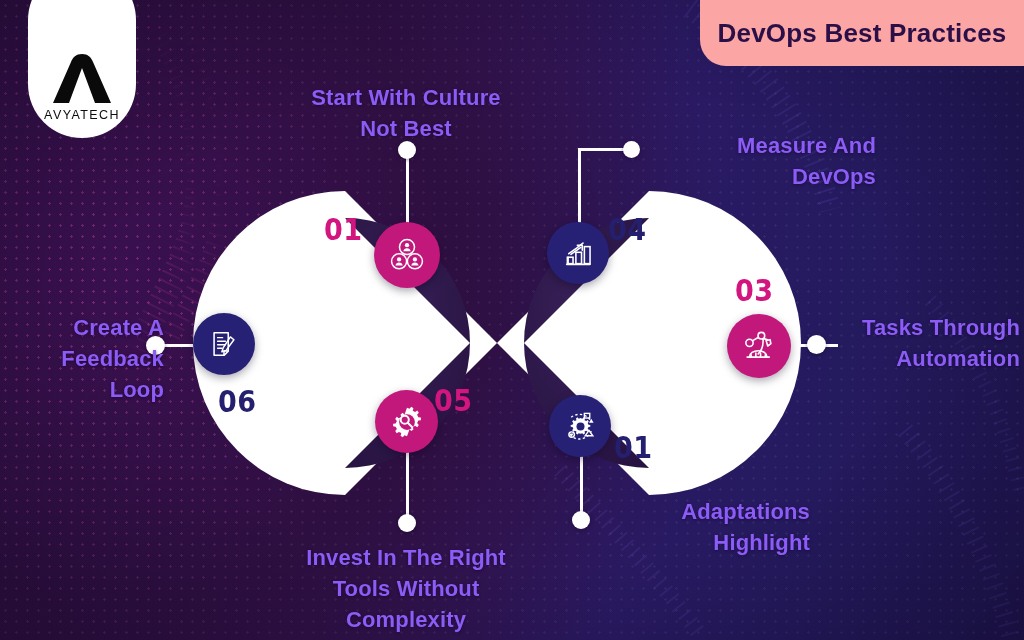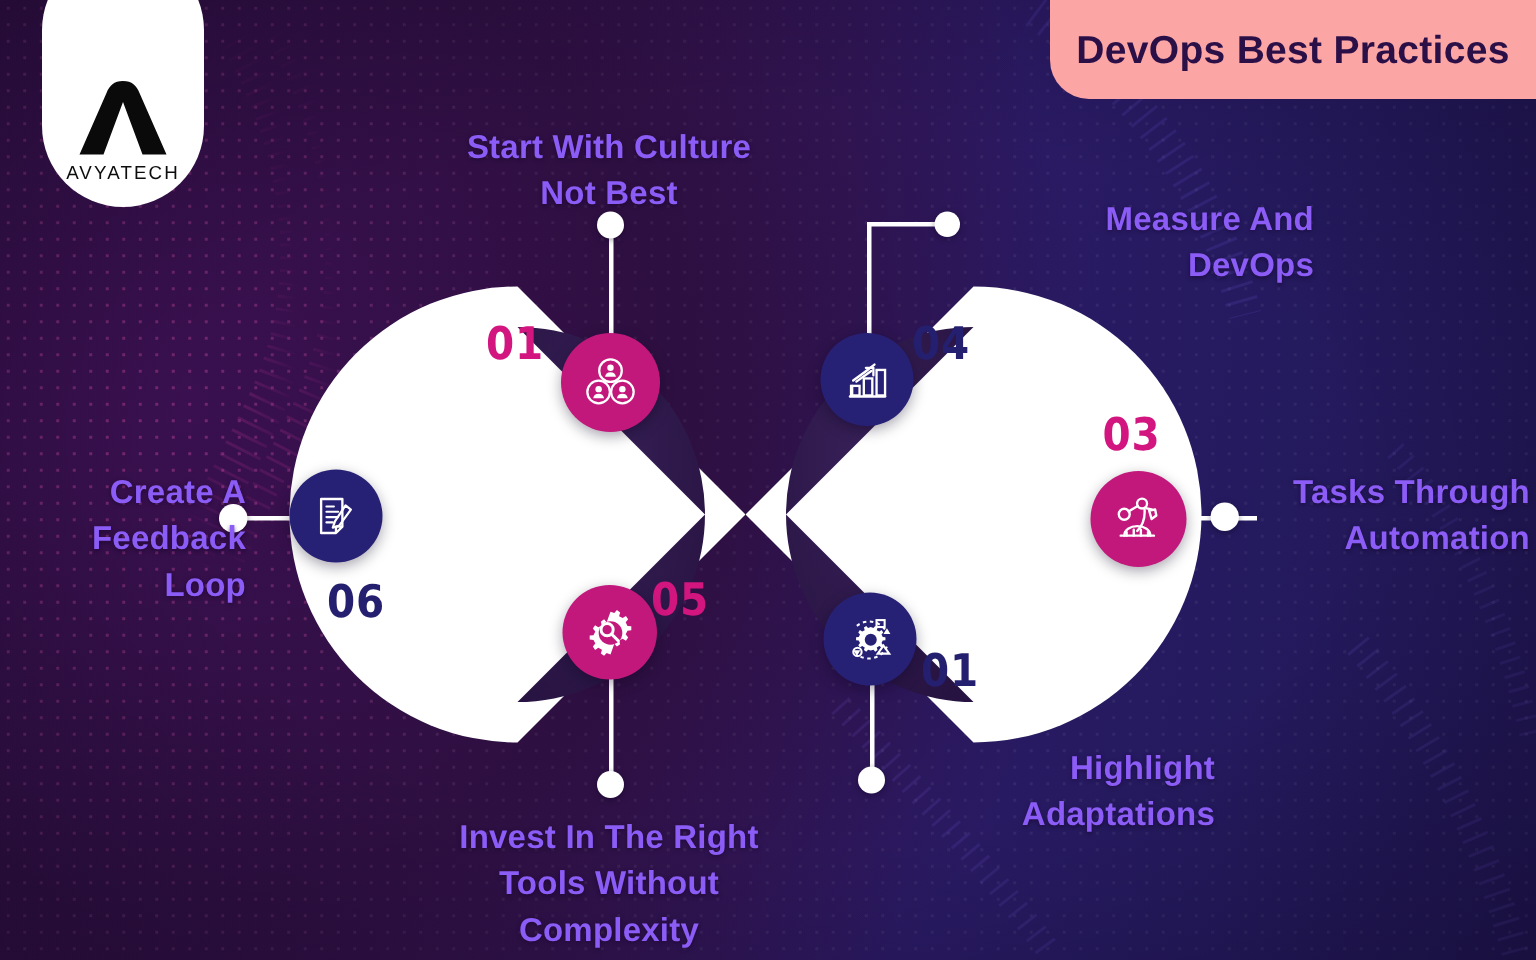--- a/index.html
+++ b/index.html
@@ -300,22 +300,22 @@
       <path fill="#fff" d="M24 5 l3.4 1.2 2.3-2.6 2.9 2.2-1 3.3 3.2 1.6 2.9-1.9 2 3-2.2 2.6 1.6 3.3 3.4 .3v3.6l-3.4 .4-1.6 3.2 2.2 2.7-2 3-2.9-1.9-3.2 1.6 1 3.4-2.9 2.1-2.3-2.5L24 43l-3.4-1.2-2.3 2.5-2.9-2.1 1-3.4-3.2-1.6-2.9 1.9-2-3 2.2-2.7-1.6-3.2-3.4-.4v-3.6l3.4-.3 1.6-3.3-2.2-2.6 2-3 2.9 1.9 3.2-1.6-1-3.3 2.9-2.2 2.3 2.6z"></path>
       <circle cx="24" cy="24" r="10.5" fill="#c2187c"></circle>
       <g fill="none" stroke="#fff" stroke-width="2.6" stroke-linecap="round">
         <circle cx="21" cy="21" r="5.4"></circle>
         <path d="M25 25 l6 6"></path>
       </g>
     </svg>
   </div>
 
   <div class="lbl l" style="left:600px; top:496px; width:210px;">
+    <div>Adaptations</div>
     <div>Highlight</div>
-    <div>Adaptations</div>
   </div>
   <div class="num navy" style="left:614px; top:430px;">01</div>
   <div class="bubble navy" style="left:549px; top:395px; width:62px; height:62px;">
     <svg width="37" height="37" viewBox="0 0 48 48">
       <g fill="none" stroke="#fff" stroke-width="1.8" stroke-dasharray="3 3">
         <path d="M12 12 A 17 17 0 0 1 38 18"></path>
         <path d="M38 30 A 17 17 0 0 1 14 38"></path>
       </g>
       <g fill="#fff">
         <path d="M38 14 l3 5 -6 0 z"></path>

